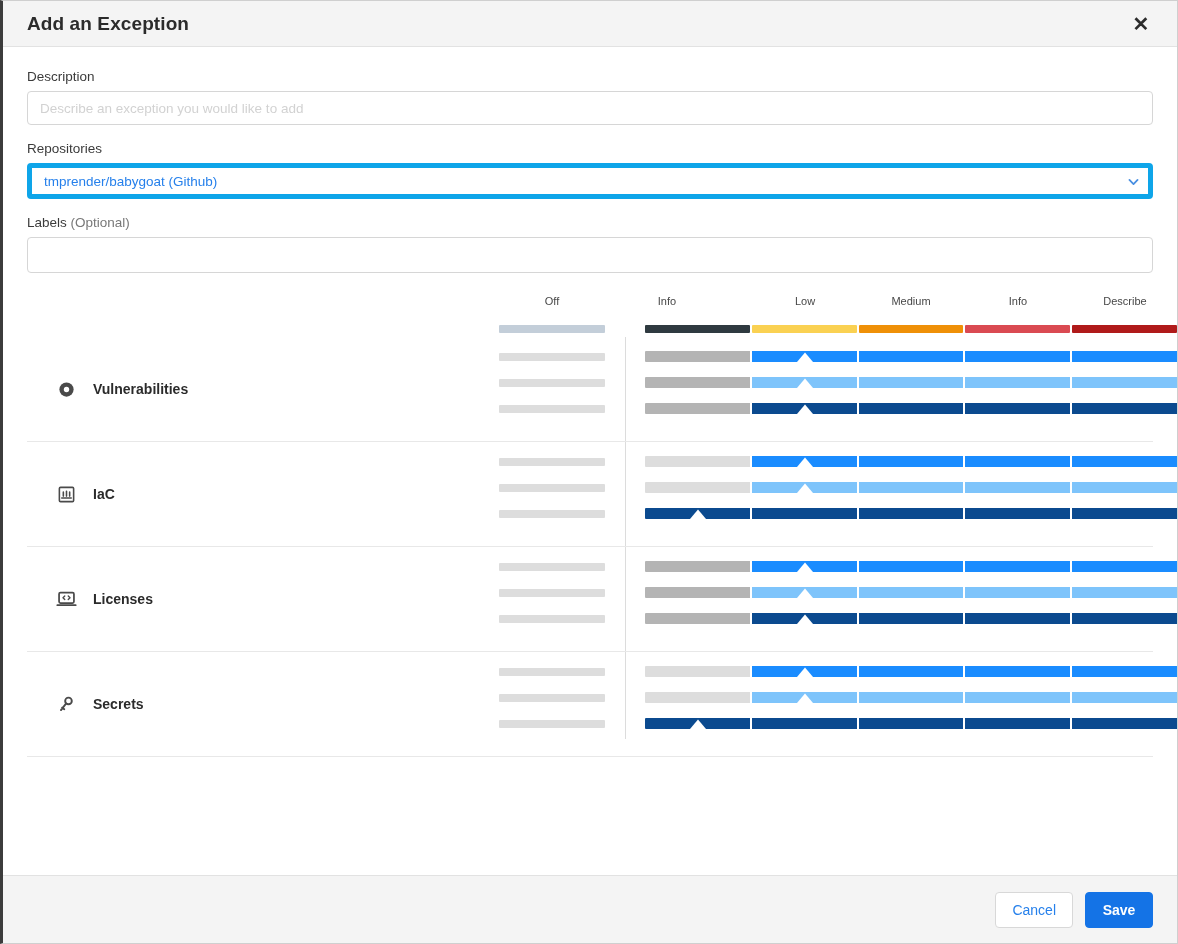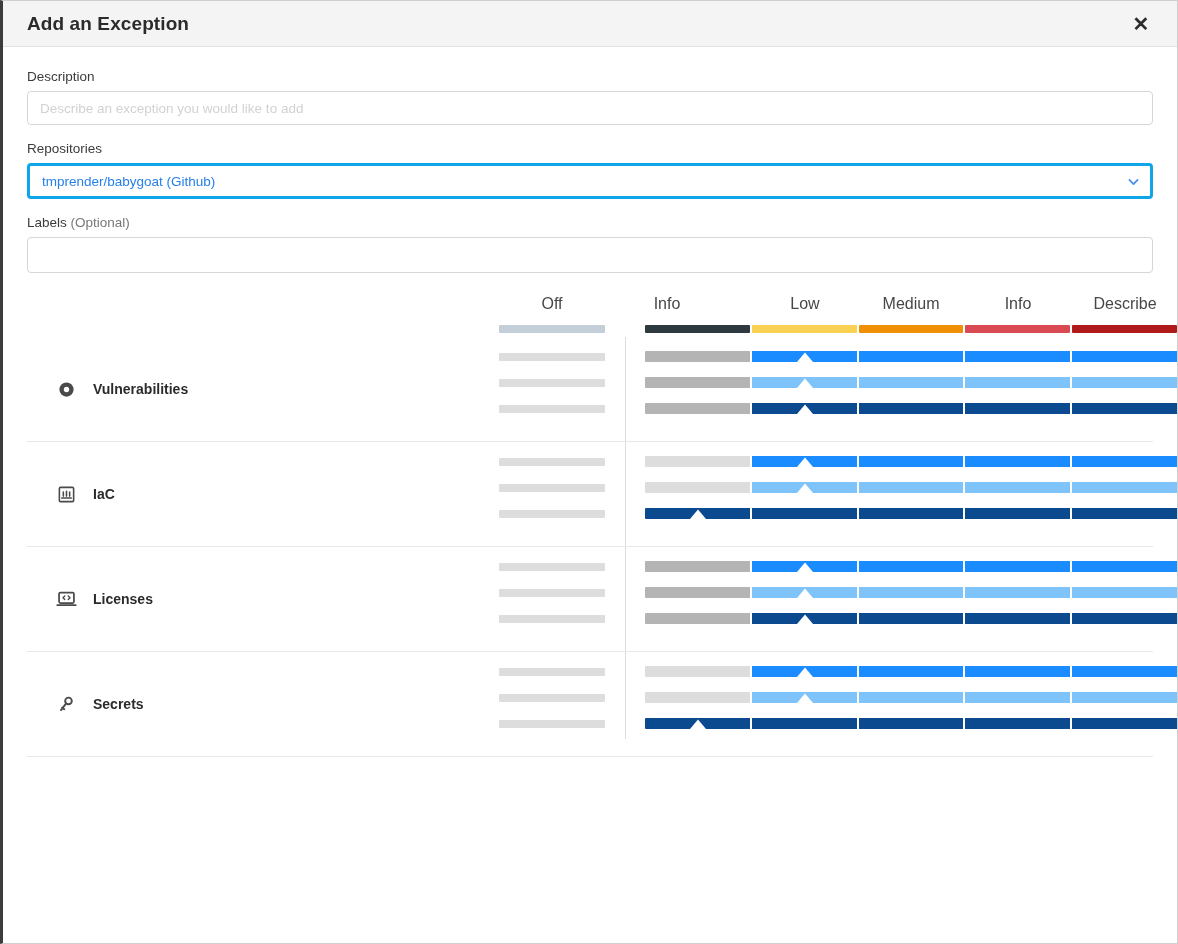--- a/index.html
+++ b/index.html
@@ -52,21 +52,21 @@
     width: 100%; height: 34px;
     border: 1px solid #d6d6d6; border-radius: 4px;
     padding: 0 12px; font-size: 13.5px;
     font-family: "Liberation Sans", sans-serif;
     color: #333; background: #fff;
   }
   .text-input::placeholder { color: #d2d2d2; }
   .select-wrap { position: relative; }
   .select-box {
     width: 100%; height: 36px;
-    border: 3px solid #0ea5e9; border-radius: 4px;
+    border: 5px solid #0ea5e9; border-radius: 4px;
     display: flex; align-items: center;
     padding: 0 34px 0 12px; font-size: 13.5px;
     color: #2680eb; background: #fff; cursor: pointer;
   }
   .chevron {
     position: absolute; right: 13px; top: 50%;
     transform: translateY(-50%);
     width: 13px; height: 13px; pointer-events: none;
   }
   .empty-input {
@@ -74,21 +74,21 @@
     border: 1px solid #d6d6d6; border-radius: 4px;
     background: #fff; cursor: text;
   }
   
   .matrix { margin-top: 22px; position: relative; }
   .col-headers {
     position: relative; height: 24px;
   }
   .col-head {
     position: absolute; top: 0;
-    font-size: 16px; color: #474747;
+    font-size: 11px; color: #474747;
     text-align: center;
   }
   .legend-row { position: relative; height: 18px; }
   .legend-seg {
     position: absolute; top: 6px; height: 8px; border-radius: 1px;
   }
   .sev-rows { position: relative; }
   .vline {
     position: absolute; left: 598px; top: 0;
     width: 1px; background: #dcdcdc;
@@ -407,14 +407,18 @@
                   </svg>
                 </div>
               </div>
             </div>
           </div>
         </div>
     </div>
 
   </div>
 
+  <div class="modal-footer">
+    <button class="btn btn-cancel">Cancel</button>
+    <button class="btn btn-save">Save</button>
+  </div>
 
 </div>
 
 </body></html>

